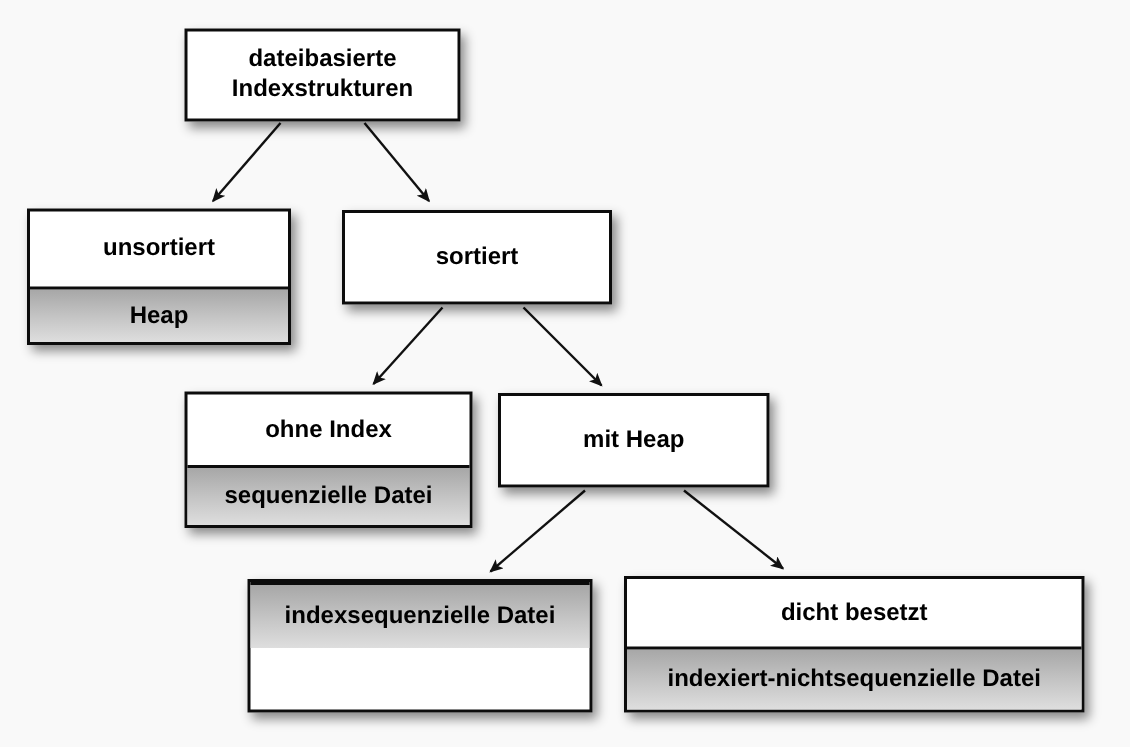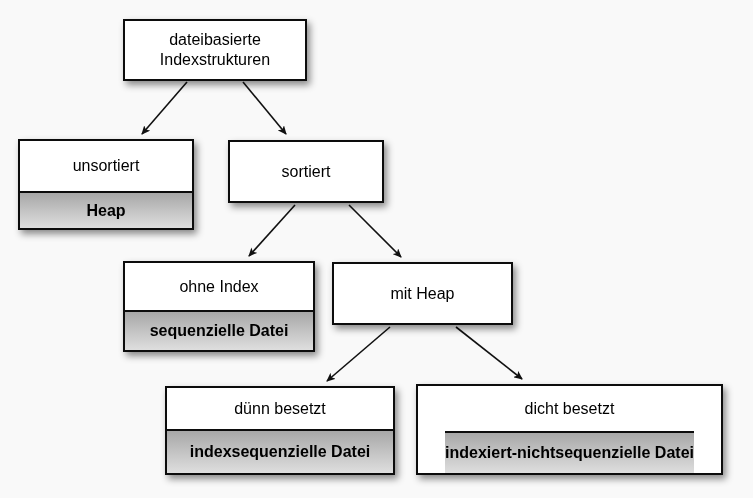--- a/index.html
+++ b/index.html
@@ -33,48 +33,48 @@
     flex-direction: column;
     color: #000000;
   }
   .node .label {
     flex: 1 1 auto;
     display: flex;
     align-items: center;
     justify-content: center;
     text-align: center;
     font-size: 16px;
-    font-weight: normal;
+    font-weight: bold;
     line-height: 1.25;
     padding: 2px 24px;
   }
   .node .subband {
     flex: 0 0 auto;
     border-top: 2px solid #0c0c0c;
     background: linear-gradient(to bottom, #a7a7a7 0%, #c6c6c6 55%, #dedede 100%);
     display: flex;
     align-items: center;
     justify-content: center;
     text-align: center;
     font-size: 16px;
     font-weight: bold;
     padding: 1px 0;
     box-sizing: border-box;
   }
   
   #n-root       { left: 123px; top: 19px;  width: 184px; height: 62px; }
   #n-unsorted   { left: 18px;  top: 139px; width: 176px; height: 91px; }
   #n-unsorted .subband { height: 37px; }
-  #n-sorted     { left: 228px; top: 140px; width: 156px; height: 63px; }
+  #n-sorted     { left: 228px; top: 140px; width: 180px; height: 63px; }
   #n-no-index   { left: 123px; top: 261px; width: 192px; height: 91px; }
   #n-no-index .subband { height: 40px; }
   #n-with-index { left: 332px; top: 262px; width: 181px; height: 63px; }
   #n-sparse     { left: 165px; top: 386px; width: 230px; height: 89px; }
   #n-sparse .subband { height: 44px; }
-  #n-dense      { left: 416px; top: 384px; width: 307px; height: 91px; align-items: center; }
+  #n-dense      { left: 416px; top: 384px; width: 307px; height: 91px; }
   #n-dense .subband { height: 42px; }
 </style>
 </head>
 <body>
 
 <div class="canvas">
 
   <svg class="arrows" viewBox="0 0 753 498" xmlns="http://www.w3.org/2000/svg">
     <defs>
       <marker id="ah" markerWidth="9" markerHeight="8" refX="8" refY="4" orient="auto" markerUnits="userSpaceOnUse">
@@ -107,21 +107,20 @@
   <div class="node" id="n-no-index">
     <div class="label">ohne Index</div>
     <div class="subband">sequenzielle Datei</div>
   </div>
 
   <div class="node" id="n-with-index">
     <div class="label">mit Heap</div>
   </div>
 
   <div class="node" id="n-sparse">
-    <div class="label">dünn besetzt</div>
     <div class="subband">indexsequenzielle Datei</div>
   </div>
 
   <div class="node" id="n-dense">
     <div class="label">dicht besetzt</div>
     <div class="subband">indexiert-nichtsequenzielle Datei</div>
   </div>
 
 </div>
 

